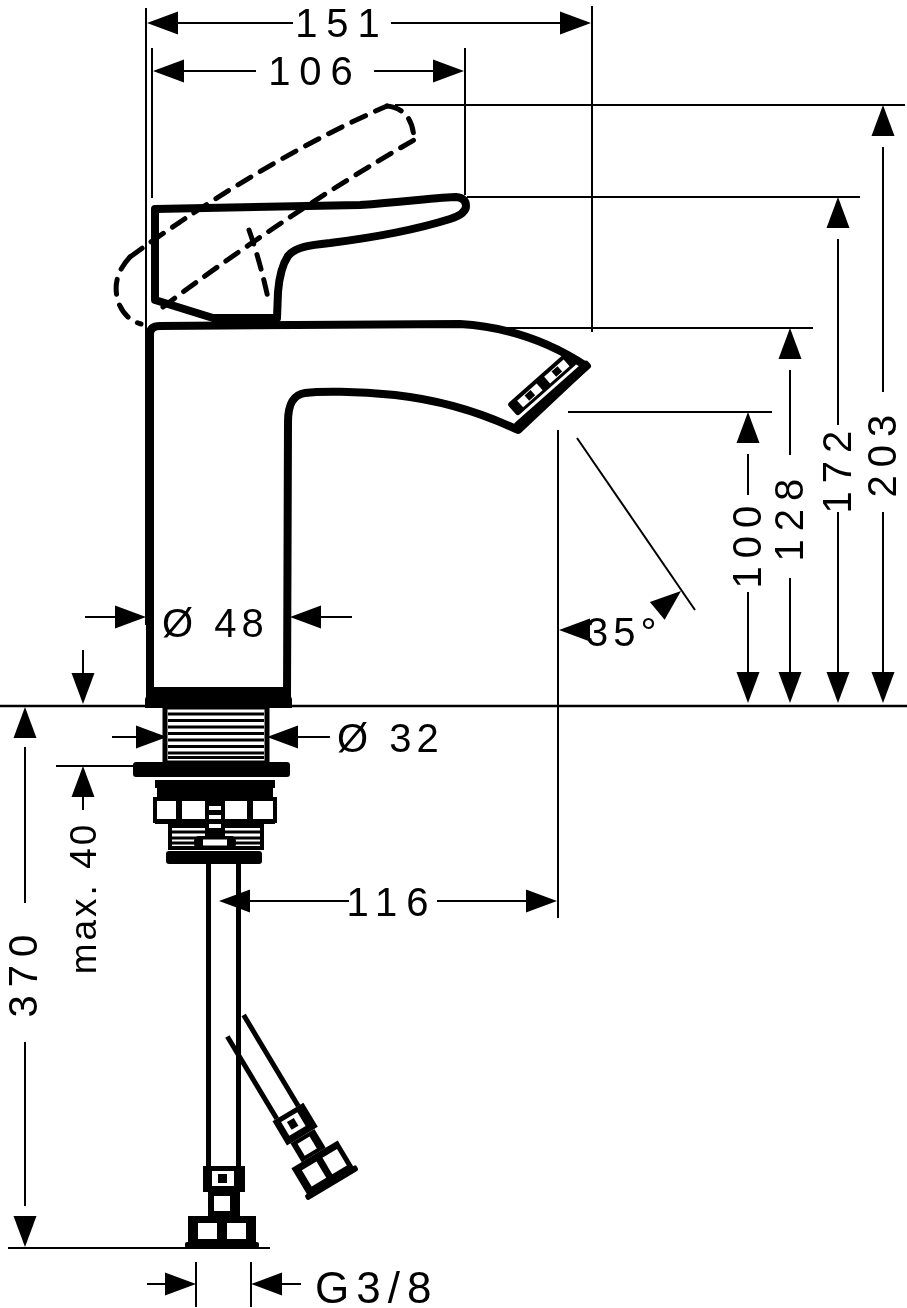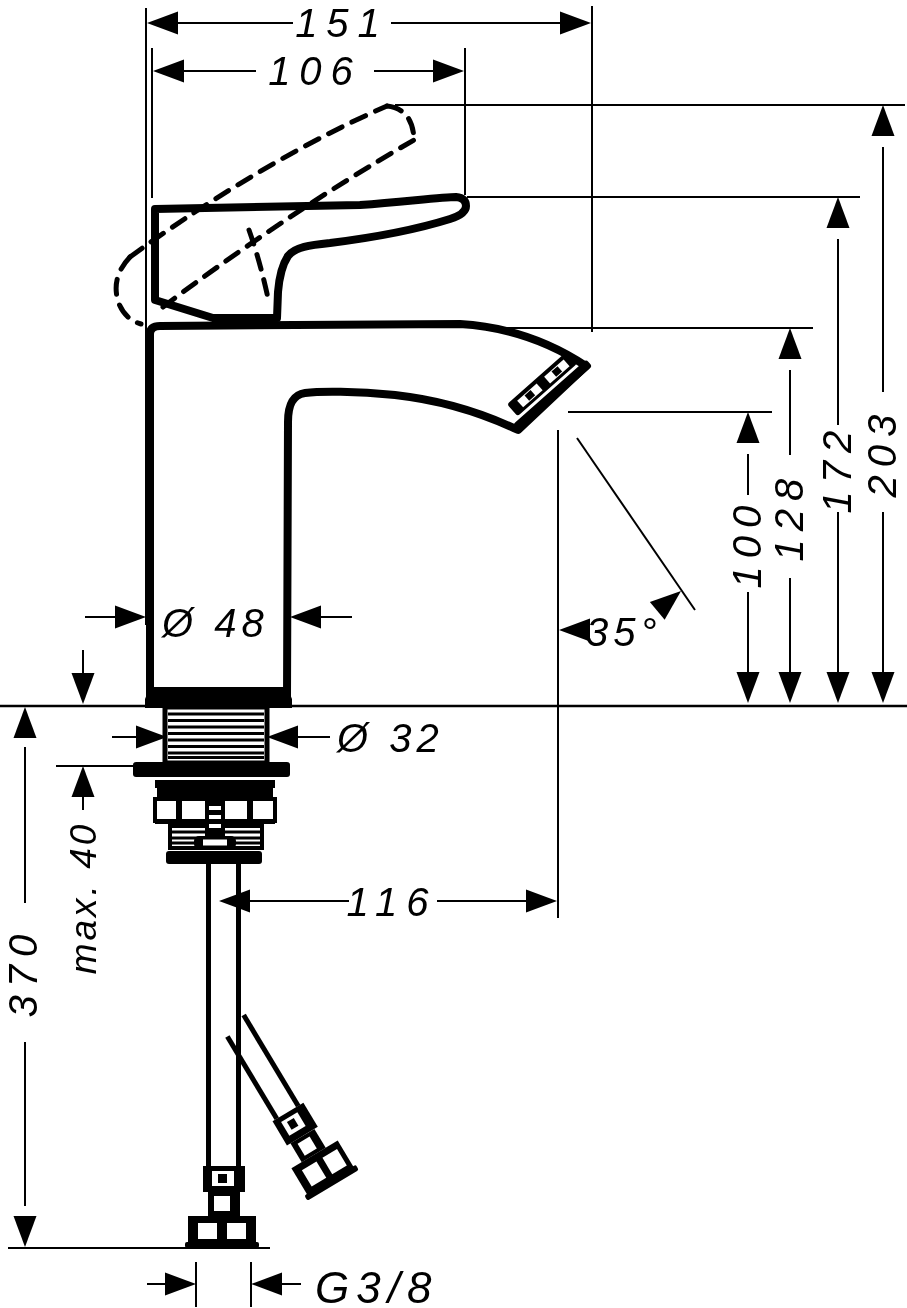--- a/index.html
+++ b/index.html
@@ -1,16 +1,16 @@
 <!DOCTYPE html>
 <html><head>
 <meta charset="utf-8">
 <style>
   html,body{margin:0;padding:0;background:#fff;}
-  #canvas{position:relative;width:907px;height:1308px;background:#ffffff;overflow:hidden;font-style:italic;}
+  #canvas{position:relative;width:907px;height:1308px;background:#ffffff;overflow:hidden;}
   svg{position:absolute;left:0;top:0;}
   text{font-family:"Liberation Sans","DejaVu Sans",sans-serif;fill:#000;}
   .dim{font-size:40px;letter-spacing:9px;}
   .dim-sm{font-size:40px;letter-spacing:5px;}
   .dim-rot{font-size:40px;letter-spacing:8px;}
   .dim-max{font-size:37px;letter-spacing:3px;}
   .dim-thread{font-size:44px;letter-spacing:7px;}
   .thin{stroke:#000;stroke-width:2;fill:none;}
   .thin25{stroke:#000;stroke-width:2.5;fill:none;}
   .thick{stroke:#000;stroke-width:8;fill:#fff;stroke-linejoin:round;stroke-linecap:round;}

